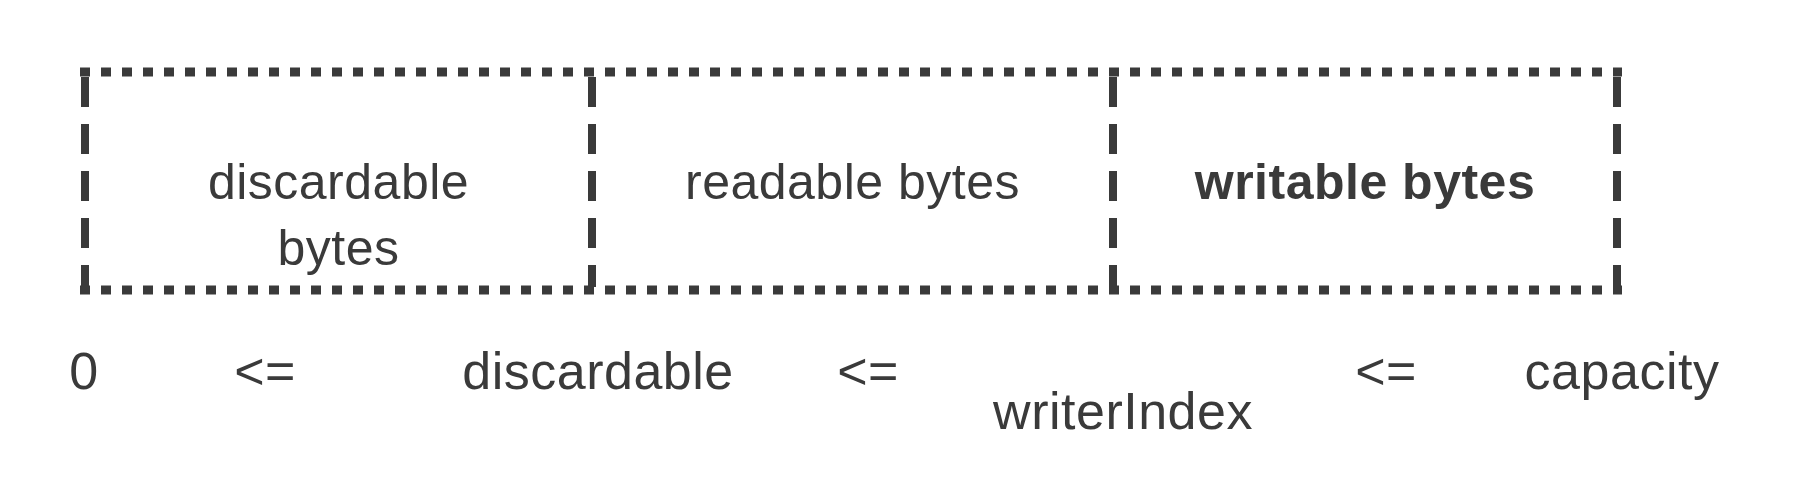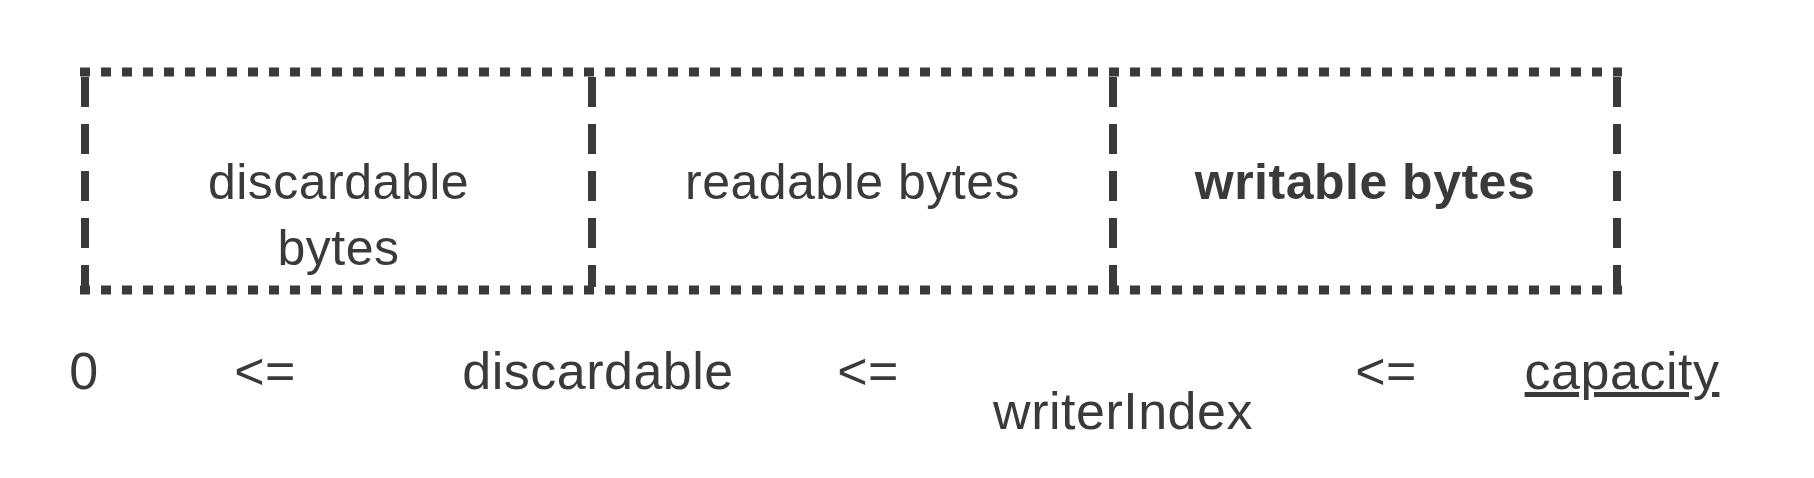--- a/index.html
+++ b/index.html
@@ -68,21 +68,21 @@
     white-space: nowrap;
     color: var(--ink);
     letter-spacing: 0.5px;
   }
   .tok-0 { left: 84px;  }
   .tok-1 { left: 265px; }
   .tok-2 { left: 598px; }
   .tok-3 { left: 868px; }
   .tok-4 { left: 1123px; margin-top: 40px; }
   .tok-5 { left: 1386px; }
-  .tok-6 { left: 1622px; text-decoration: underline; }
+  .tok-6 { left: 1622px; }
 </style>
 </head>
 <body>
 
 <div class="canvas">
 
   <svg class="borders-svg" viewBox="0 0 1814 478" aria-hidden="true">
     <line class="h" x1="80" y1="72" x2="1622" y2="72"></line>
     <line class="h" x1="80" y1="290" x2="1622" y2="290"></line>
     <line class="v" x1="85" y1="77" x2="85" y2="287"></line>

